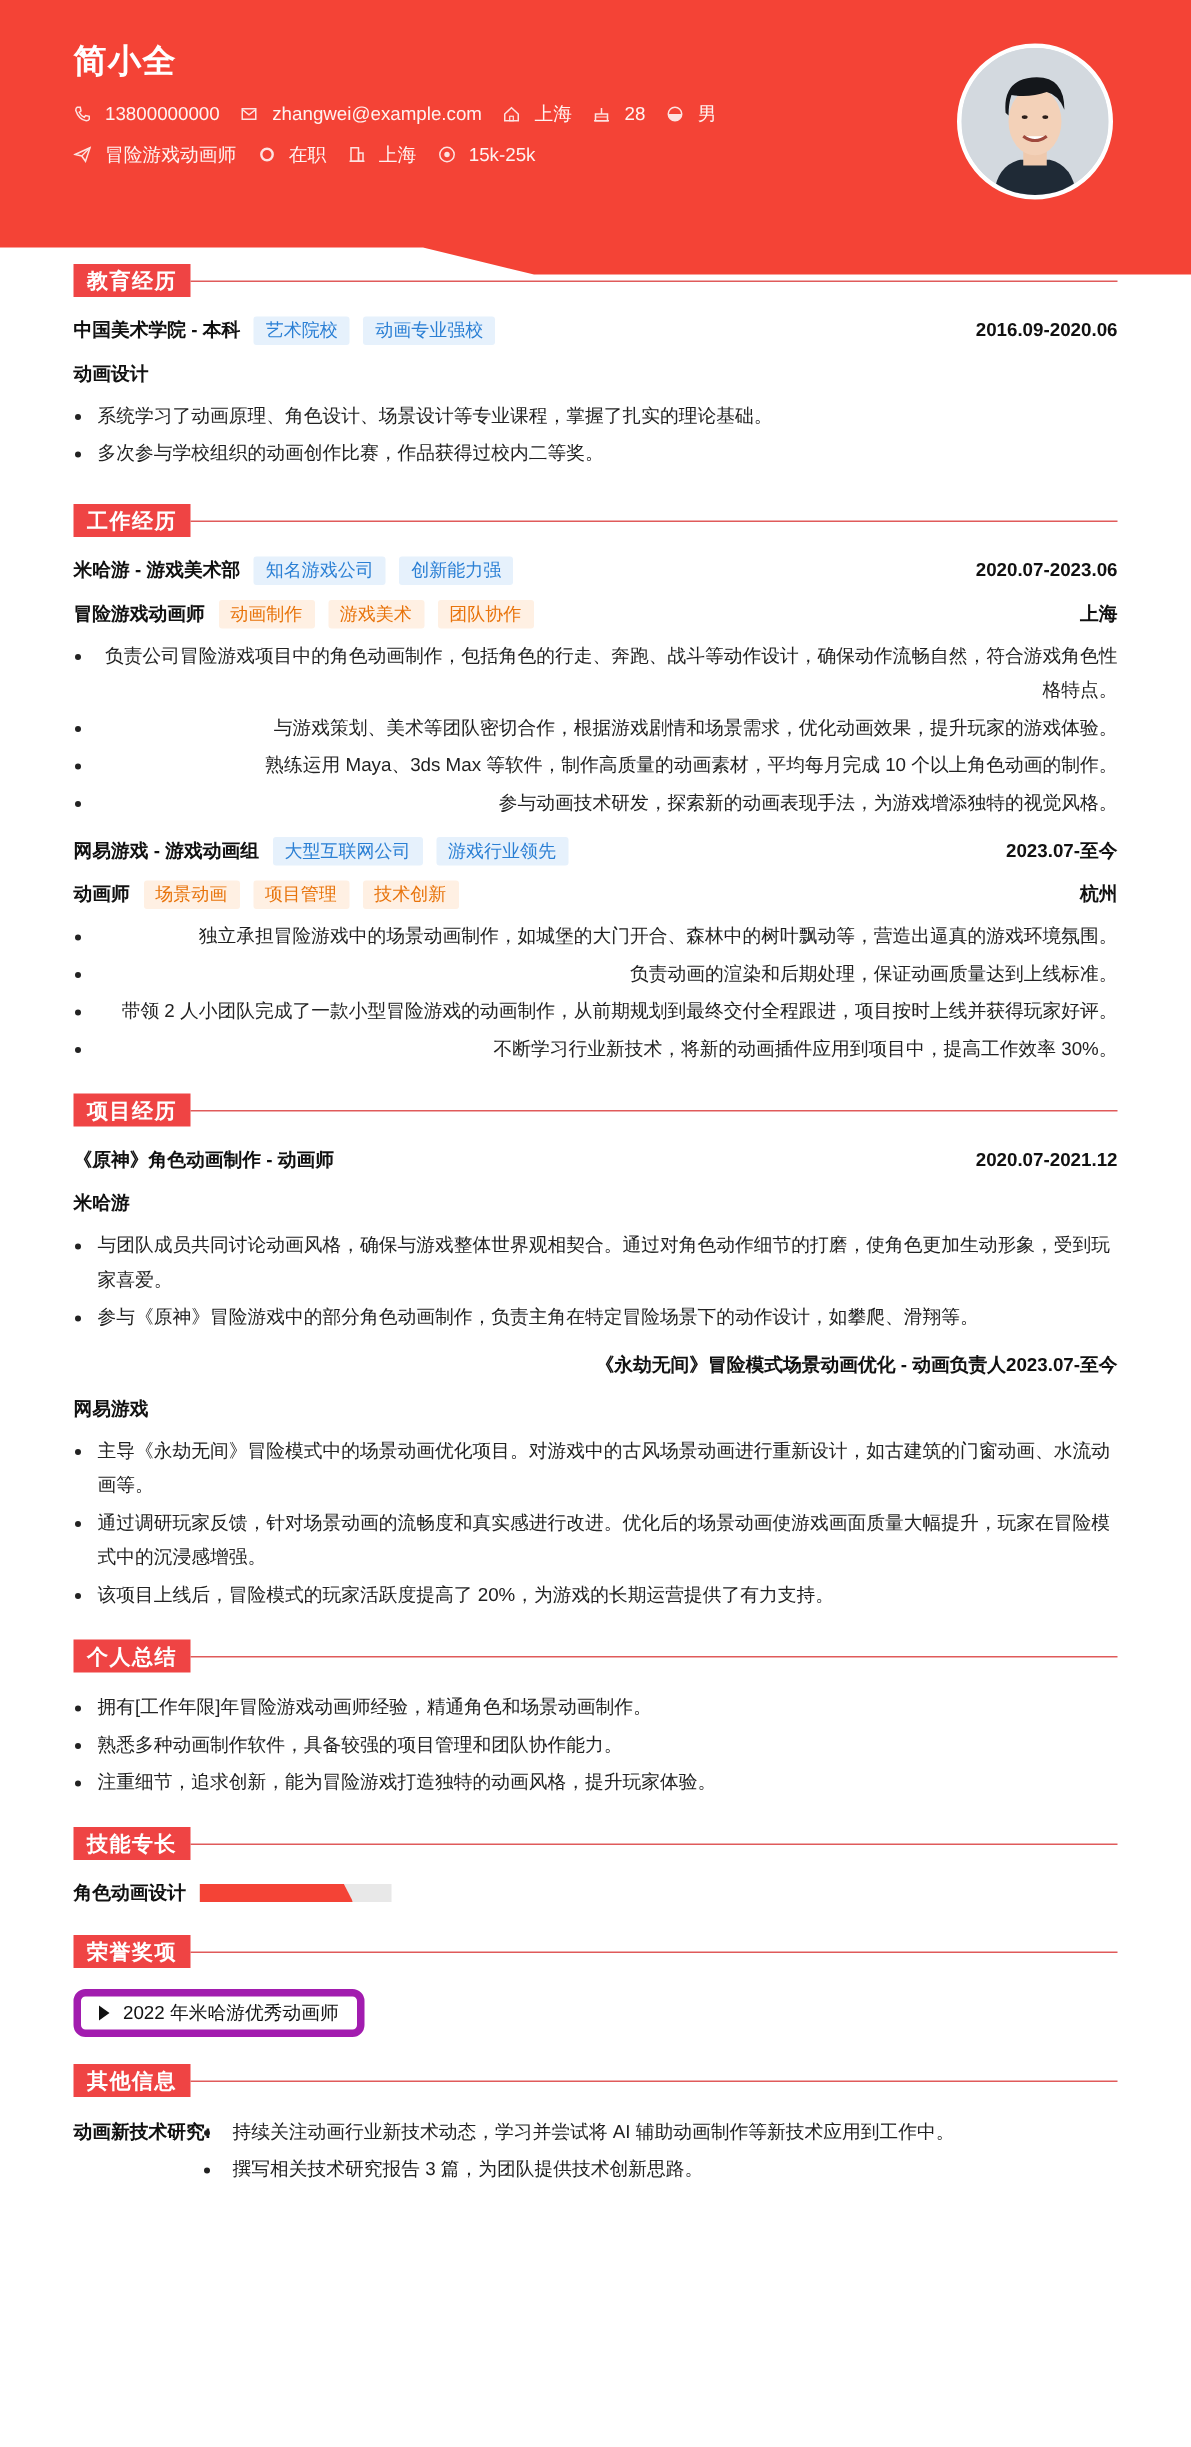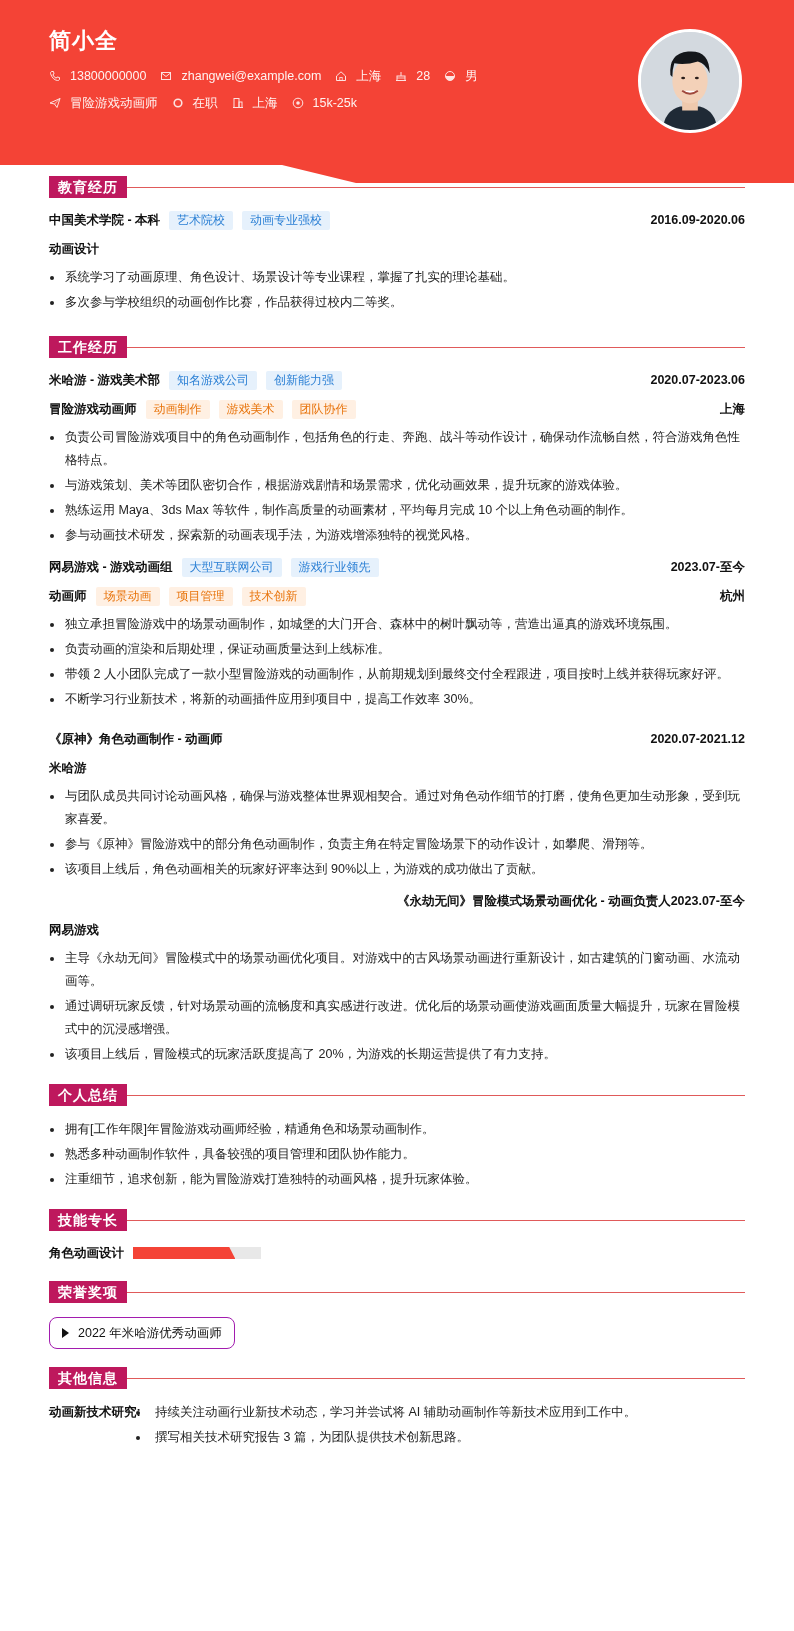--- a/index.html
+++ b/index.html
@@ -44,21 +44,21 @@
     }
     .avatar svg { width: 100%; height: 100%; display: block; }
 
     
     .main { padding: 0 49px 0 49px; }
     .section { margin-top: 0; }
     .section-title-row {
       display: flex; align-items: center; height: 22px;
     }
     .section-title {
-      background: #be185d; color: #ffffff; font-size: 14px; font-weight: bold;
+      background: #ef4444; color: #ffffff; font-size: 14px; font-weight: bold;
       padding: 0 9px; height: 22px; line-height: 22px; letter-spacing: 1px;
     }
     .section-line {
       flex: 1; height: 1px; background: #e05a5a;
     }
     .entry-head {
       display: flex; align-items: center; justify-content: space-between;
       height: 20px; margin-top: 9px;
     }
     .entry-head-left { display: flex; align-items: center; }
@@ -98,21 +98,21 @@
       position: relative; width: 128px; height: 12px; background: #e8e8e8;
     }
     .skill-fill {
       position: absolute; left: 0; top: 0; height: 12px; background: #f44336;
       clip-path: polygon(0 0, 94% 0, 100% 100%, 0 100%);
     }
 
     
     .award {
       display: inline-flex; align-items: center; margin-top: 14px;
-      border: 1px solid #a21caf; border-radius: 8px; height: 32px; padding: 0 12px;
+      border: 5px solid #a21caf; border-radius: 8px; height: 32px; padding: 0 12px;
       font-size: 12.5px; color: #111; background: #fff;
     }
     .award-arrow {
       width: 0; height: 0; border-top: 5px solid transparent; border-bottom: 5px solid transparent;
       border-left: 7px solid #111; margin-right: 9px;
     }
 
     
     .other-row { display: flex; margin-top: 12px; }
     .other-label { font-weight: bold; font-size: 12.5px; color: #111; width: 86px; line-height: 23px; white-space: nowrap; }
@@ -246,21 +246,21 @@
     </div>
     <div class="sub-row">
       <span class="sub-title">动画设计</span>
     </div>
     <ul class="bullets">
       <li>系统学习了动画原理、角色设计、场景设计等专业课程，掌握了扎实的理论基础。</li>
       <li>多次参与学校组织的动画创作比赛，作品获得过校内二等奖。</li>
     </ul>
   </div>
 
-  <div class="section" style="margin-top:22px;">
+  <div class="section" style="margin-top:22px;text-align:right;">
     <div class="section-title-row">
       <span class="section-title">工作经历</span>
       <span class="section-line"></span>
     </div>
 
     <div class="entry-head" style="margin-top:12px;">
       <div class="entry-head-left">
         <span class="entry-title">米哈游 - 游戏美术部</span>
         <span class="tag tag-blue">知名游戏公司</span>
         <span class="tag tag-blue">创新能力强</span>
@@ -302,32 +302,35 @@
     </div>
     <ul class="bullets">
       <li>独立承担冒险游戏中的场景动画制作，如城堡的大门开合、森林中的树叶飘动等，营造出逼真的游戏环境氛围。</li>
       <li>负责动画的渲染和后期处理，保证动画质量达到上线标准。</li>
       <li>带领 2 人小团队完成了一款小型冒险游戏的动画制作，从前期规划到最终交付全程跟进，项目按时上线并获得玩家好评。</li>
       <li>不断学习行业新技术，将新的动画插件应用到项目中，提高工作效率 30%。</li>
     </ul>
   </div>
 
   <div class="section" style="margin-top:18px;">
+    <div class="section-title-row">
+      <span class="section-title">项目经历</span>
+      <span class="section-line"></span>
+    </div>
 
     <div class="entry-head" style="margin-top:12px;">
       <span class="entry-title">《原神》角色动画制作 - 动画师</span>
       <span class="entry-date">2020.07-2021.12</span>
     </div>
     <div class="sub-row">
       <span class="sub-title">米哈游</span>
     </div>
     <ul class="bullets">
       <li>与团队成员共同讨论动画风格，确保与游戏整体世界观相契合。通过对角色动作细节的打磨，使角色更加生动形象，受到玩家喜爱。</li>
       <li>参与《原神》冒险游戏中的部分角色动画制作，负责主角在特定冒险场景下的动作设计，如攀爬、滑翔等。</li>
-      <li>该项目上线后，角色动画相关的玩家好评率达到 90%以上，为游戏的成功做出了贡献。</li>
     </ul>
 
     <div class="entry-head" style="margin-top:10px;justify-content:flex-end;">
       <span class="entry-title">《永劫无间》冒险模式场景动画优化 - 动画负责人</span>
       <span class="entry-date">2023.07-至今</span>
     </div>
     <div class="sub-row">
       <span class="sub-title">网易游戏</span>
     </div>
     <ul class="bullets">

